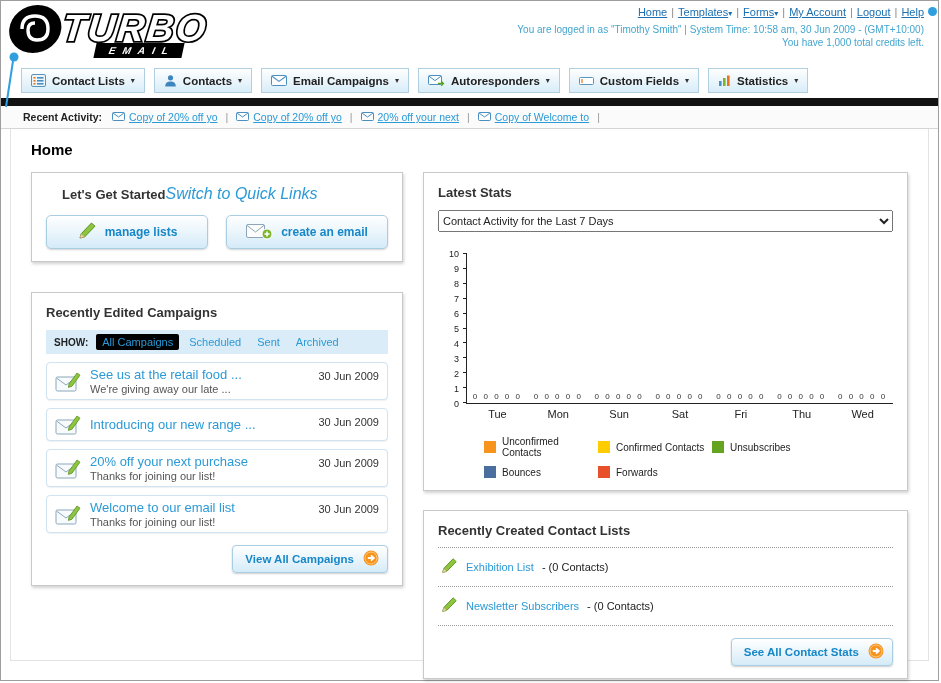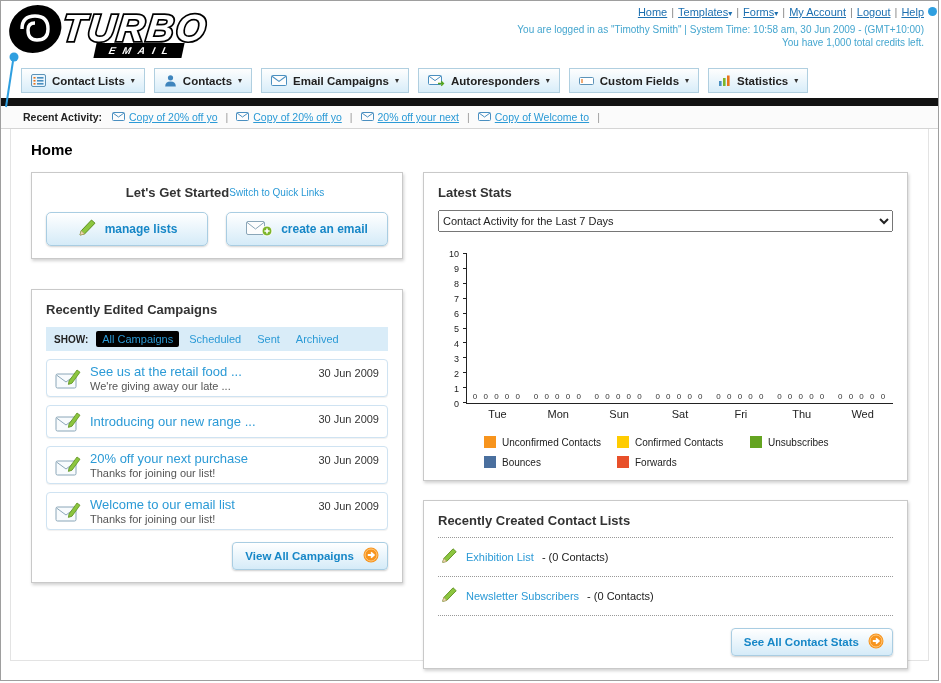--- a/index.html
+++ b/index.html
@@ -55,23 +55,23 @@
   .act-sep { color:#999; }
 
   
   .content { margin:0 9px; border:1px solid #e3e3e3; border-top:none; padding:8px 20px 10px; height:532px; background:#fff; }
   .page-title { font-size:15px; font-weight:bold; margin:4px 0 14px; color:#000; }
   .columns { display:flex; gap:20px; align-items:flex-start; }
   .left-col { width:372px; flex:none; display:flex; flex-direction:column; gap:30px; }
   .right-col { flex:1; display:flex; flex-direction:column; gap:19px; }
 
   .panel { background:#fff; border:1px solid #c9c9c9; box-shadow:1px 2px 3px rgba(0,0,0,0.18); padding:12px 14px; }
-  .panel-head { display:flex; justify-content:center; align-items:center;margin-left:16px; }
+  .panel-head { display:flex; justify-content:flex-start; align-items:center;margin-left:16px; }
   .panel-title { font-size:13px; font-weight:bold; color:#333; }
-  .switch-link { font-size:10px; color:#2b9ad6; text-decoration:none; cursor:pointer; }
+  .switch-link { font-size:16px; color:#2b9ad6; text-decoration:none; cursor:pointer;font-style:italic; }
 
   .gs-buttons { display:flex; gap:18px; margin-top:12px; }
   .gs-btn {
     flex:1; display:flex; align-items:center; justify-content:center; gap:8px; height:34px;
     background:linear-gradient(#ffffff,#d5ebf8); border:1px solid #a9cde2; border-radius:5px;
     color:#1787c7; font-weight:bold; font-size:12px; font-family:inherit;
     box-shadow:0 1px 2px rgba(0,0,0,0.18); cursor:pointer;
   }
 
   .filter-bar { display:flex; align-items:center; gap:8px; background:#d9ecf8; padding:4px 8px; margin-top:10px; }
@@ -105,21 +105,21 @@
   .y-axis { width:24px; position:relative; flex:none; }
   .ytick { position:absolute; right:7px; font-size:9px; color:#222; transform:translateY(50%); line-height:1; }
   .plot { flex:1; border-left:1px solid #222; border-bottom:1px solid #222; position:relative; }
   .ytickmark { position:absolute; left:-4px; width:4px; height:1px; background:#222; }
   .chart-groups { display:flex; width:100%; height:100%; }
   .chart-group { flex:1; position:relative; }
   .zeros { position:absolute; bottom:2px; left:50%; transform:translateX(-50%); font-size:8px; color:#333; white-space:nowrap; letter-spacing:2px; }
   .x-labels { display:flex; margin-left:25px; }
   .x-label { flex:1; text-align:center; font-size:11px; color:#222; padding-top:4px; }
   .legend { display:flex; flex-wrap:wrap; margin-top:16px; padding-left:42px; row-gap:8px; }
-  .legend-item { width:133px; display:flex; align-items:center; gap:6px; }
+  .legend-item { width:114px; display:flex; align-items:center; gap:6px; }
   .swatch { width:12px; height:12px; display:inline-block; flex:none; }
   .legend-label { font-size:10px; color:#222; }
 
   .with-sep { border-bottom:1px dotted #999; padding-bottom:9px; }
   .cl-items { }
   .contact-list-row { display:flex; align-items:center; gap:8px; padding:9px 2px; border-bottom:1px dotted #999; font-size:11px; }
   .cl-link { color:#2b9ad6; text-decoration:none; cursor:pointer; }
   .cl-detail { color:#222; }
 </style>
 </head>

